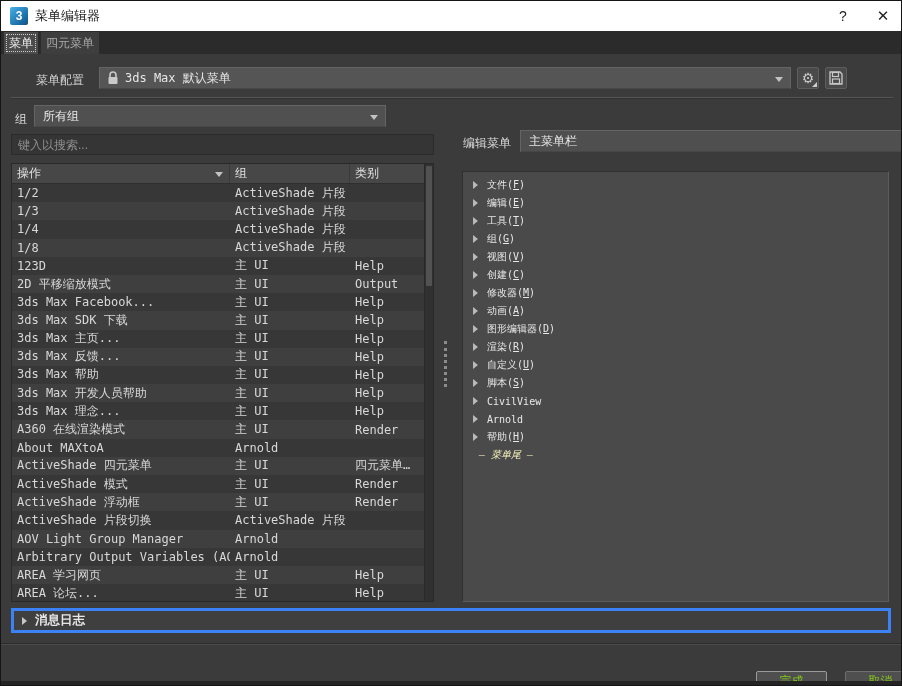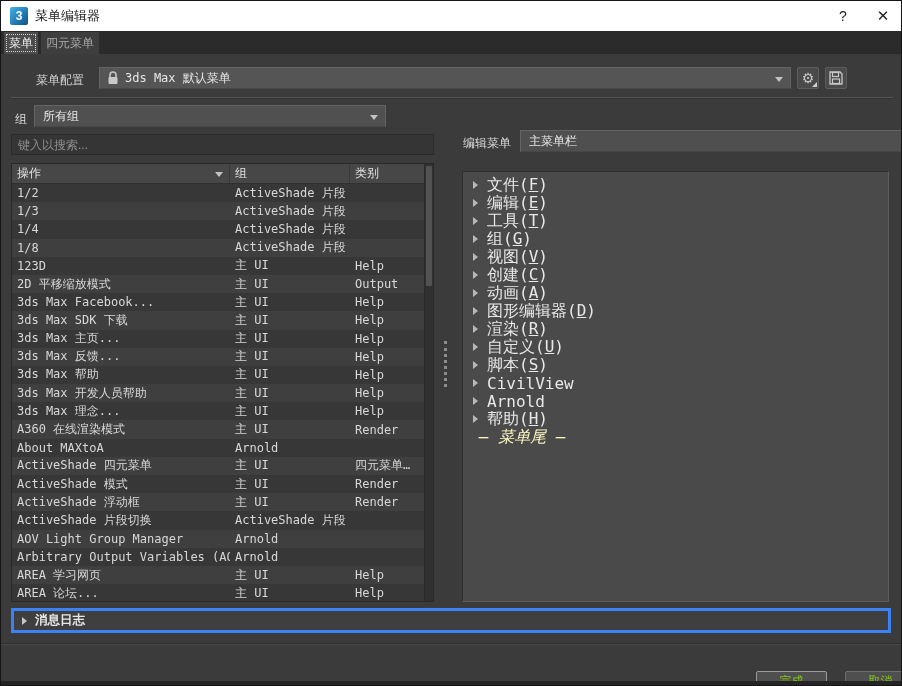--- a/index.html
+++ b/index.html
@@ -70,21 +70,21 @@
   
   .splitter{position:absolute;left:443px;top:340px;width:4px;height:46px;border-left:3px dotted #8c8c8c;}
 
   
   .edit-label{position:absolute;left:462px;top:134px;}
   .combo-edit{left:519px;top:129px;width:422px;background:#4f4f4f;}
   .tree{position:absolute;left:461px;top:170px;width:427px;height:431px;background:var(--tree);
     border:1px solid #2f2f2f;border-right-color:#5c5c5c;border-bottom-color:#5c5c5c;padding-top:4px;}
   .tree-item{display:flex;align-items:center;height:18px;color:#e8e8e8;}
   .tree-arrow{width:0;height:0;border-top:4px solid transparent;border-bottom:4px solid transparent;border-left:5px solid #b9b9b9;margin:0 9px 0 10px;}
-  .tree-label{font-size:16px;}
+  .tree-label{font-size:10px;}
   .tree-item.tail{color:#fef9c3;font-style:italic;padding-left:16px;}
   .tree-label u{text-decoration:underline;}
 
   
   .msglog{position:absolute;left:10px;top:607px;width:880px;height:25px;background:#3f3f3f;border:3px solid #3b82f6;display:flex;align-items:center;}
   .msglog .tree-arrow{margin:0 8px 0 8px;border-left-color:#c6c6c6;}
   .msglog-label{font-weight:bold;color:#e6e6e6;font-size:12.5px;}
 
   
   .footer-sep{position:absolute;left:0;top:642px;width:902px;height:2px;border-top:1px solid #2d2d2d;border-bottom:1px solid #4a4a4a;}
@@ -299,20 +299,24 @@
     <div class="tree-item">
       <span class="tree-arrow"></span>
       <span class="tree-label">视图(<u>V</u>)</span>
     </div>
     <div class="tree-item">
       <span class="tree-arrow"></span>
       <span class="tree-label">创建(<u>C</u>)</span>
     </div>
     <div class="tree-item">
       <span class="tree-arrow"></span>
+      <span class="tree-label">修改器(<u>M</u>)</span>
+    </div>
+    <div class="tree-item">
+      <span class="tree-arrow"></span>
       <span class="tree-label">动画(<u>A</u>)</span>
     </div>
     <div class="tree-item">
       <span class="tree-arrow"></span>
       <span class="tree-label">图形编辑器(<u>D</u>)</span>
     </div>
     <div class="tree-item">
       <span class="tree-arrow"></span>
       <span class="tree-label">渲染(<u>R</u>)</span>
     </div>

